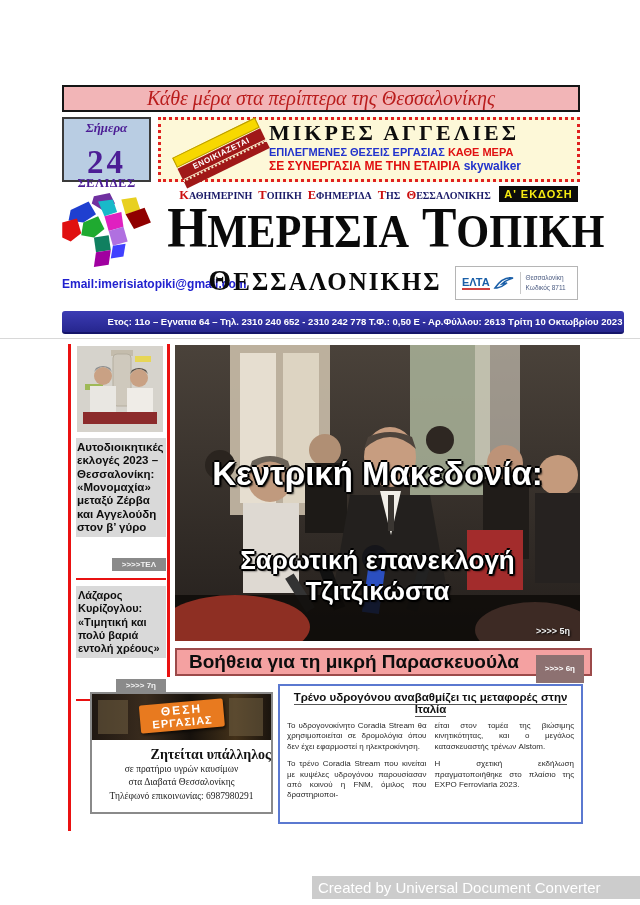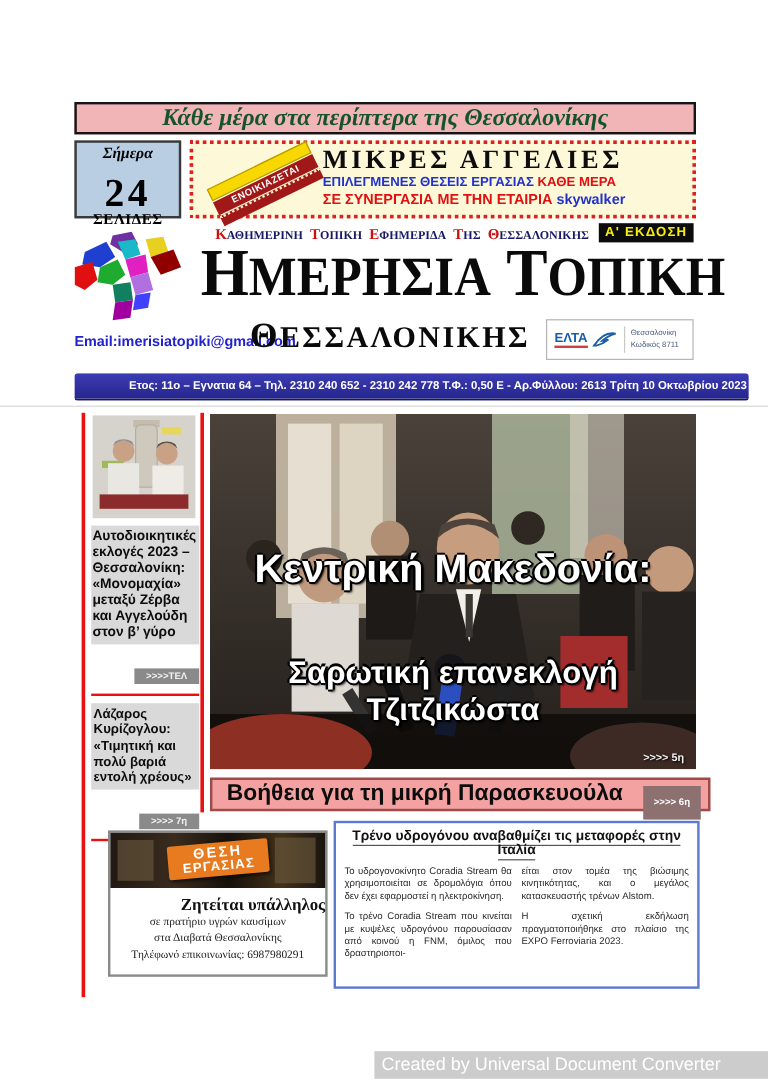--- a/index.html
+++ b/index.html
@@ -3,26 +3,26 @@
 <meta charset="utf-8">
 <style>
   html,body{margin:0;padding:0;background:#ffffff;}
   .page{position:relative;width:640px;height:905px;background:#ffffff;overflow:hidden;
         font-family:"Liberation Sans","DejaVu Sans",sans-serif;}
   .serif{font-family:"Liberation Serif","DejaVu Serif",serif;}
 
   
   .top-banner{position:absolute;left:62px;top:85px;width:514px;height:23px;
     background:#f2b5b7;border:2px solid #151515;text-align:center;line-height:23px;
-    font-family:"Liberation Serif","DejaVu Serif",serif;font-style:italic;font-weight:bold;
-    font-size:20px;color:#14532d;}
+    font-family:"Liberation Serif","DejaVu Serif",serif;font-style:italic;font-weight:normal;
+    font-size:20px;color:#b91c1c;}
 
   
   .pages-box{position:absolute;left:62px;top:117px;width:85px;height:61px;
-    background:#b9cde3;border:2px solid #3a3a3a;text-align:center;color:#000000;}
+    background:#b9cde3;border:2px solid #3a3a3a;text-align:center;color:#4c1d95;}
   .pb-today{font-family:"Liberation Serif","DejaVu Serif",serif;font-style:italic;font-weight:bold;
     font-size:13px;margin-top:1px;}
   .pb-count{font-family:"Liberation Serif","DejaVu Serif",serif;font-weight:bold;font-size:33px;
     line-height:0.85;letter-spacing:3px;margin-top:12px;}
   .pb-label{font-family:"Liberation Serif","DejaVu Serif",serif;font-weight:bold;font-size:12.5px;
     letter-spacing:0.5px;}
 
   
   .classifieds{position:absolute;left:158px;top:117px;width:416px;height:59px;
     background:#fdf8d8;border:3px dotted #e02020;}

